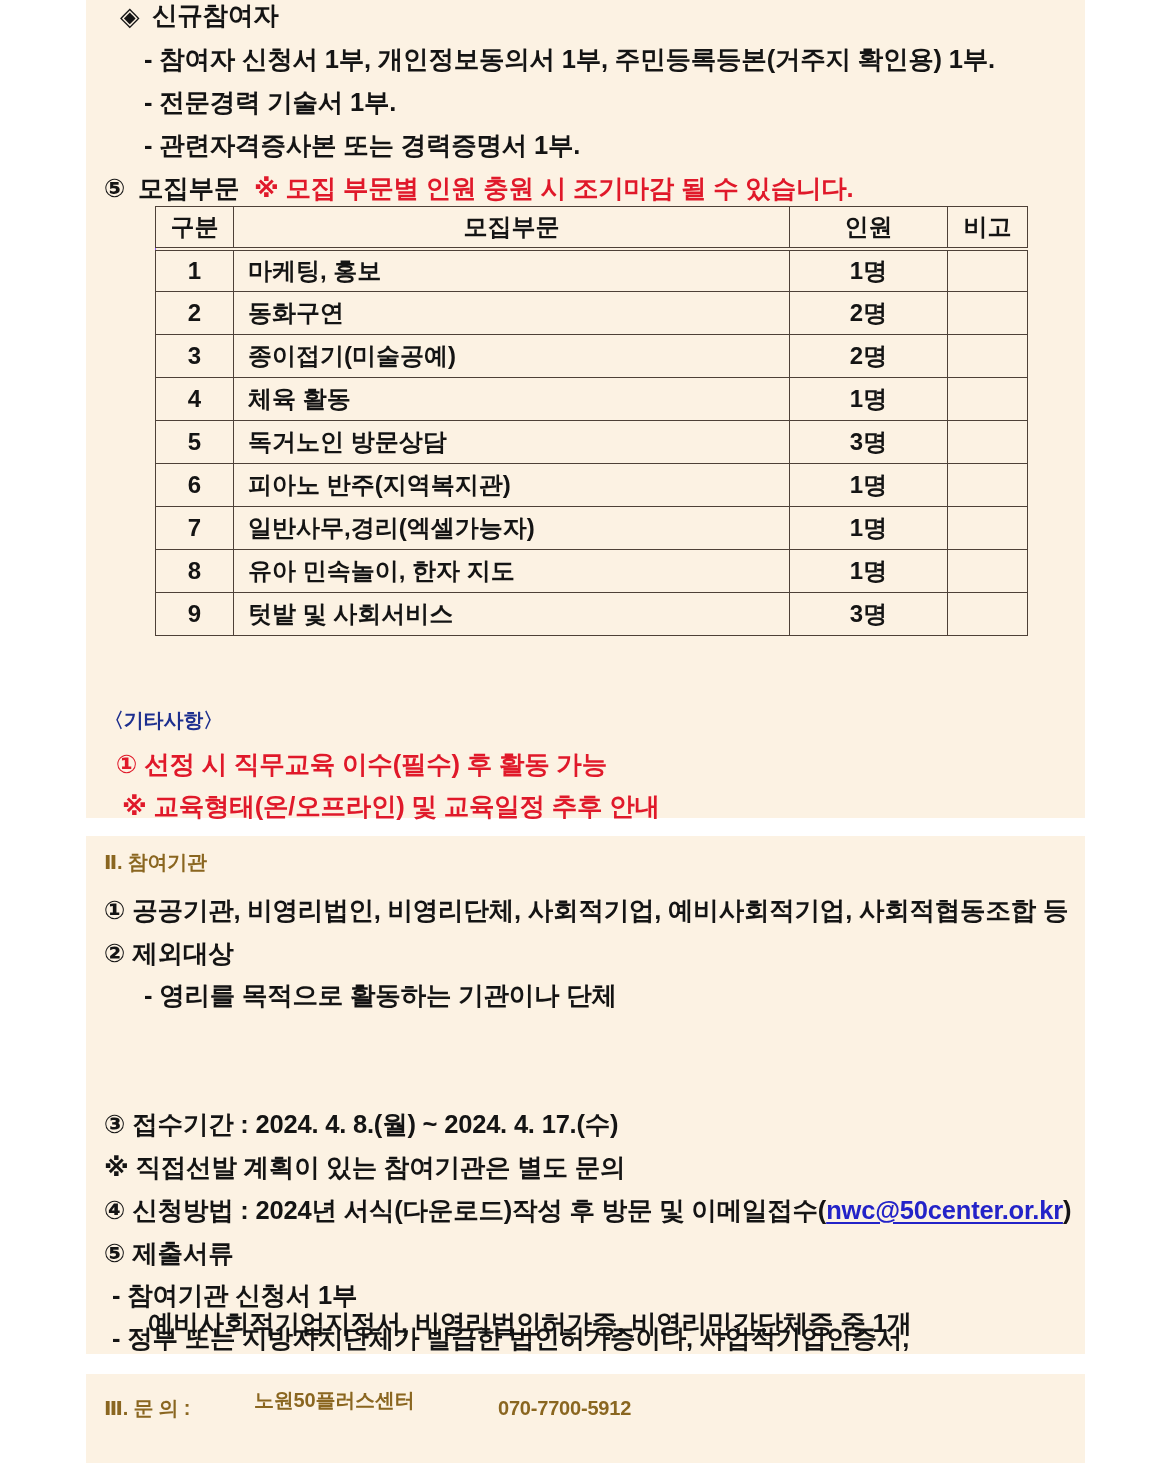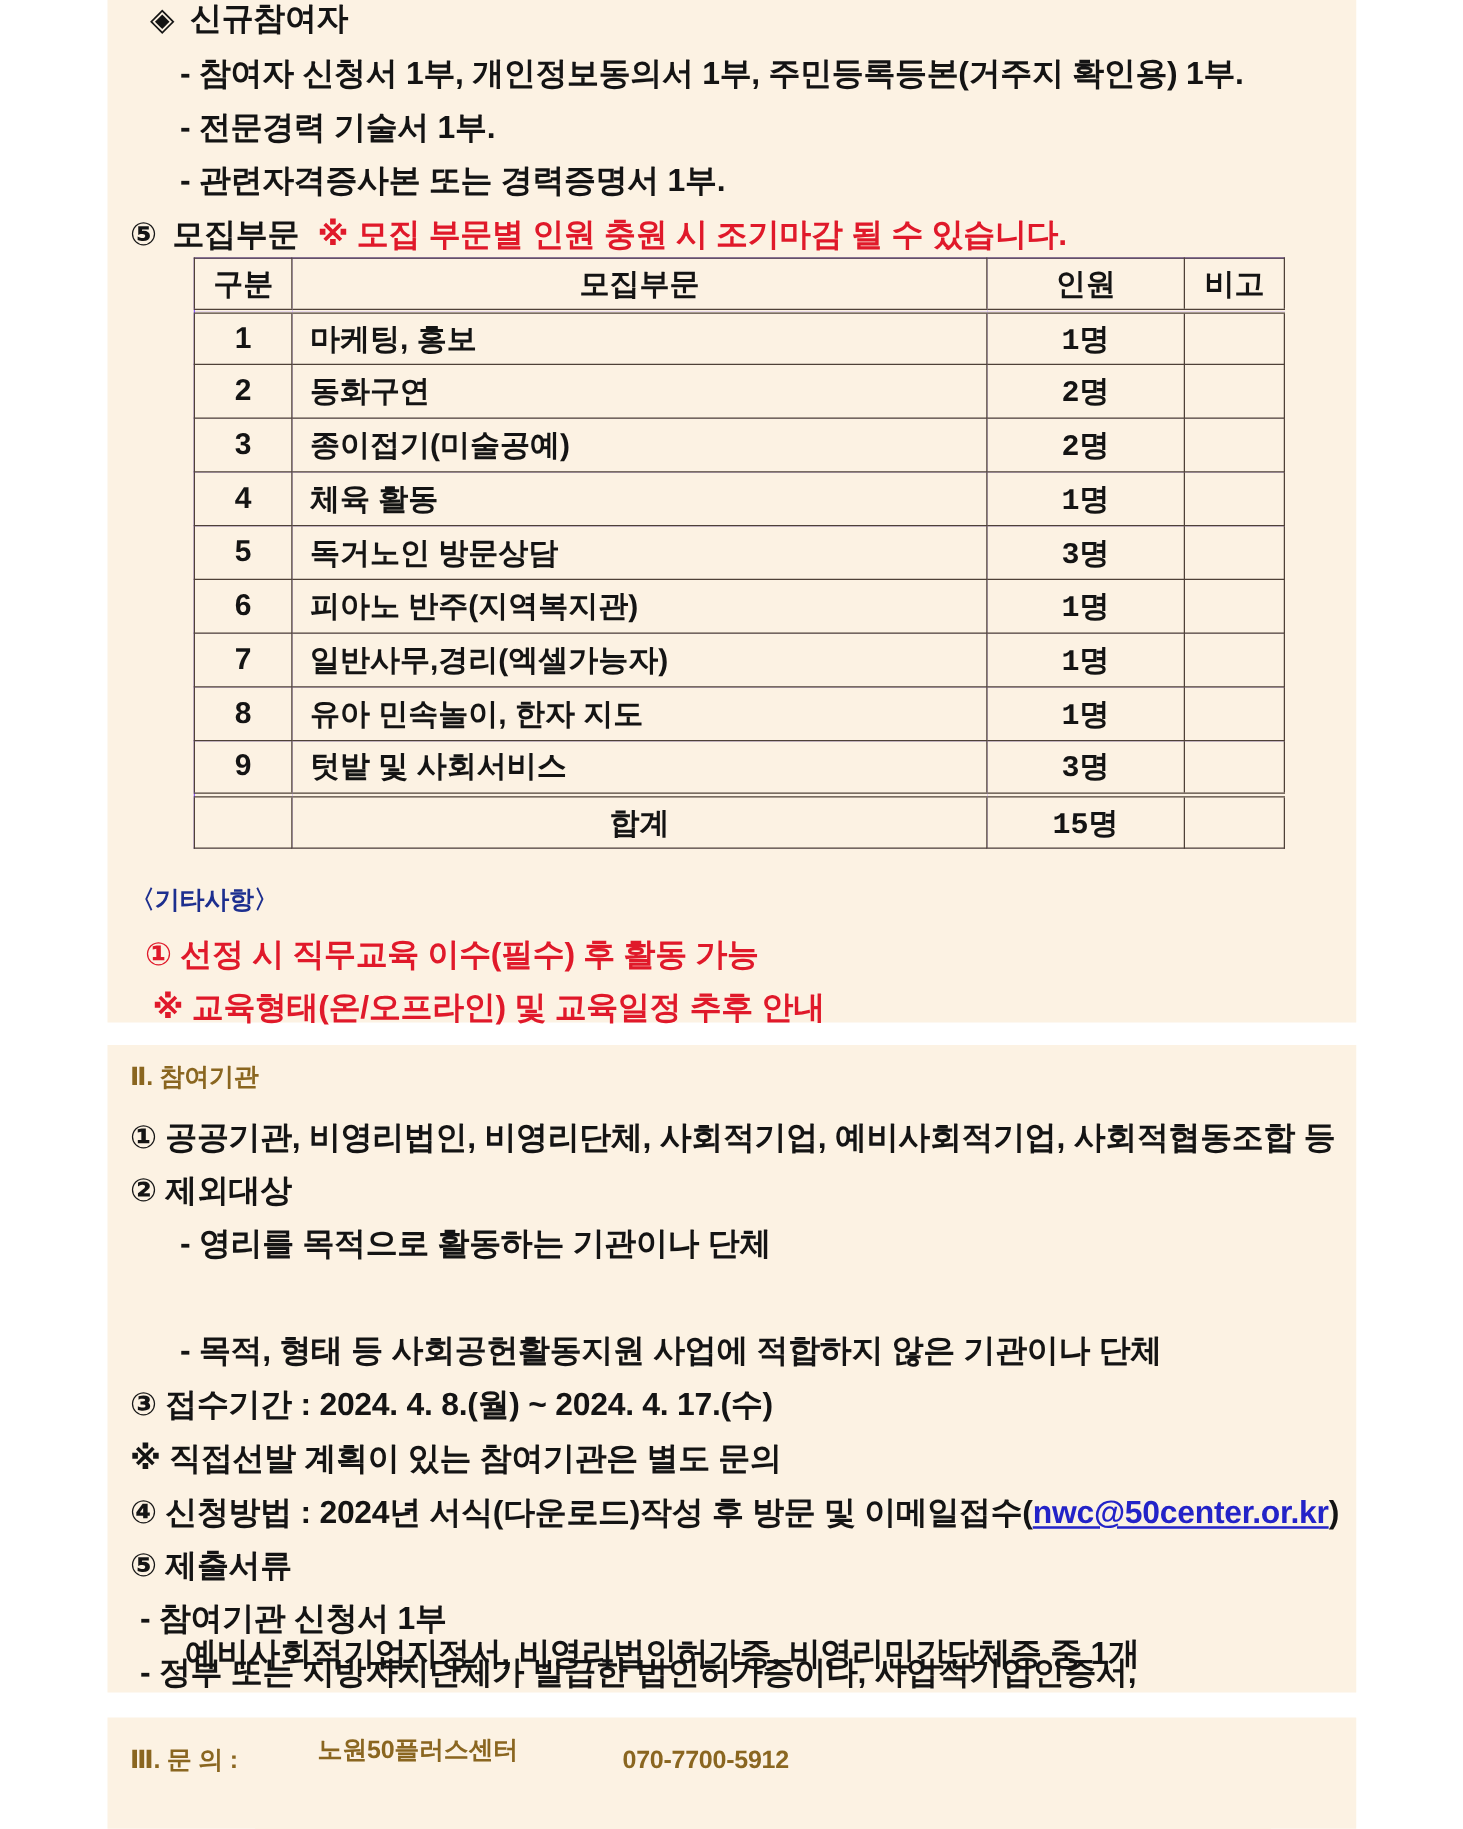--- a/index.html
+++ b/index.html
@@ -76,21 +76,21 @@
     height: 43px;
     box-sizing: border-box;
   }
   .rec-table th {
     text-align: center;
     height: 42px;
     border-bottom: 4px double #4e4138;
   }
   .col-no    { width: 78px;  text-align: center; }
   .col-field { width: 556px; text-align: left; padding-left: 14px !important; }
-  .col-count { width: 158px; text-align: center; font-family: Liberation Mono, monospace; }
+  .col-count { width: 158px; text-align: center; }
   .col-memo  { width: 80px;  }
   .total-row td { border-top: 4px double #4e4138; }
   .total-label { text-align: center !important; padding-left: 0 !important; }
 </style>
 </head>
 <body>
 
 <div class="page">
 
   <div class="block" id="block-1">
@@ -168,38 +168,31 @@
         <td class="col-field">유아 민속놀이, 한자 지도</td>
         <td class="col-count">1명</td>
         <td class="col-memo"></td>
       </tr>
       <tr>
         <td class="col-no">9</td>
         <td class="col-field">텃밭 및 사회서비스</td>
         <td class="col-count">3명</td>
         <td class="col-memo"></td>
       </tr>
-      <tr class="total-row">
-        <td class="col-no"></td>
-        <td class="col-field total-label">합계</td>
-        <td class="col-count">15명</td>
-        <td class="col-memo"></td>
-      </tr>
     </tbody>
   </table>
 
   <div class="block" id="block-2">
 
     <div class="line f27 brown" style="left:18px; top:16px;">Ⅱ. 참여기관</div>
 
     <div class="line f25 blk" style="left:18px; top:62px;">① 공공기관, 비영리법인, 비영리단체, 사회적기업, 예비사회적기업, 사회적협동조합 등</div>
     <div class="line f25 blk" style="left:18px; top:105px;">② 제외대상</div>
 
     <div class="line f25 blk" style="left:58px; top:147px;">- 영리를 목적으로 활동하는 기관이나 단체</div>
-    <div class="line f25 blk" style="left:58px; top:233px;">- 목적, 형태 등 사회공헌활동지원 사업에 적합하지 않은 기관이나 단체</div>
 
     <div class="line f25 blk" style="left:18px; top:276px;">③ 접수기간 : 2024. 4. 8.(월) ~ 2024. 4. 17.(수)</div>
     <div class="line f25 blk" style="left:18px; top:319px;">※ 직접선발 계획이 있는 참여기관은 별도 문의</div>
 
     <div class="line f25 blk" style="left:18px; top:362px;">
       <span>④ 신청방법 : 2024년 서식(다운로드)작성 후 방문 및 이메일접수(</span><a class="mail" href="#">nwc@50center.or.kr</a><span>)</span>
     </div>
 
     <div class="line f25 blk" style="left:18px; top:405px;">⑤ 제출서류</div>
 

